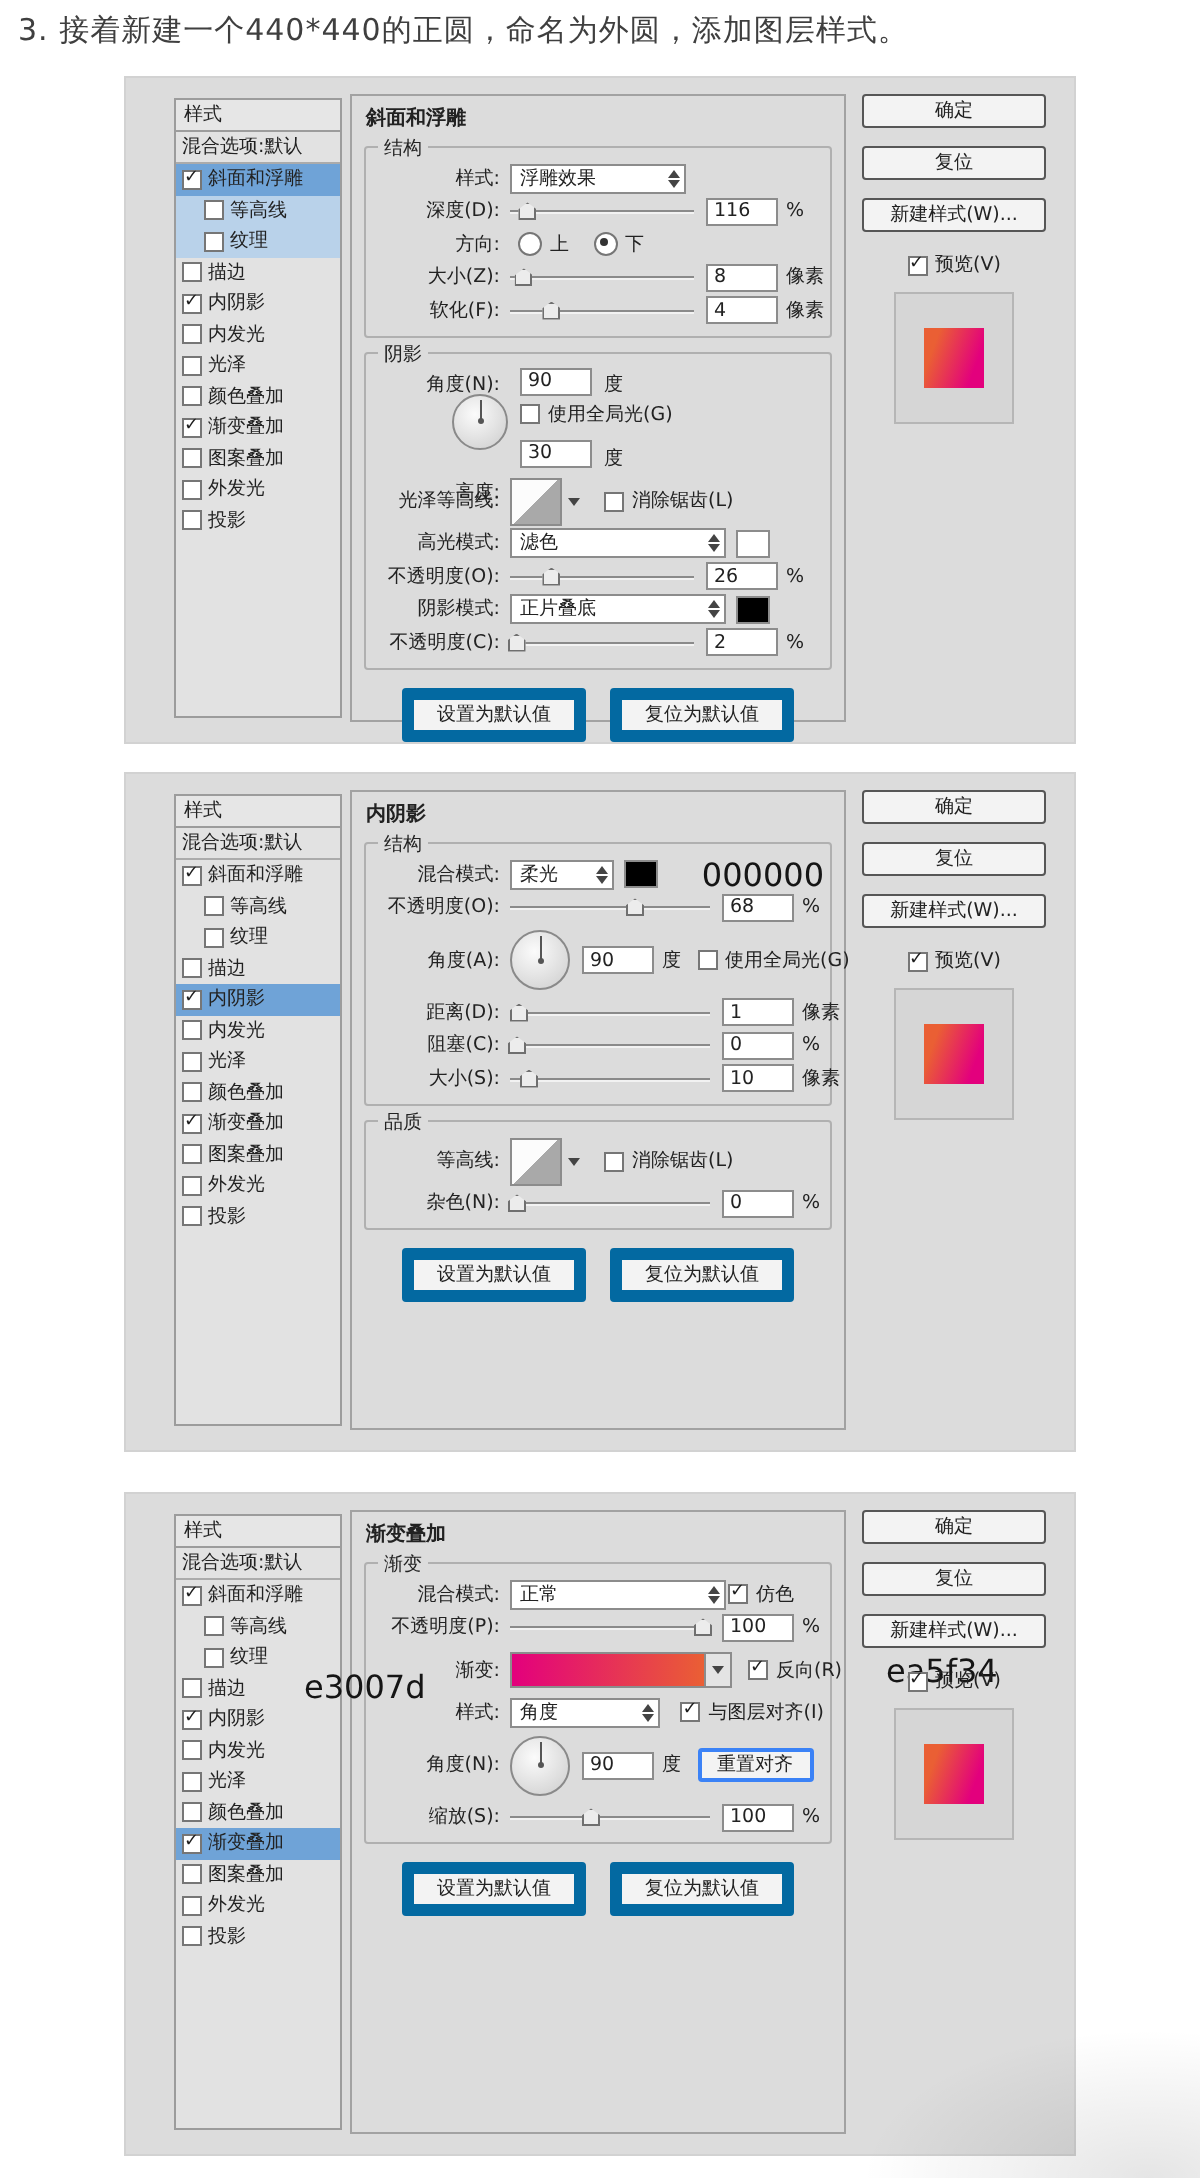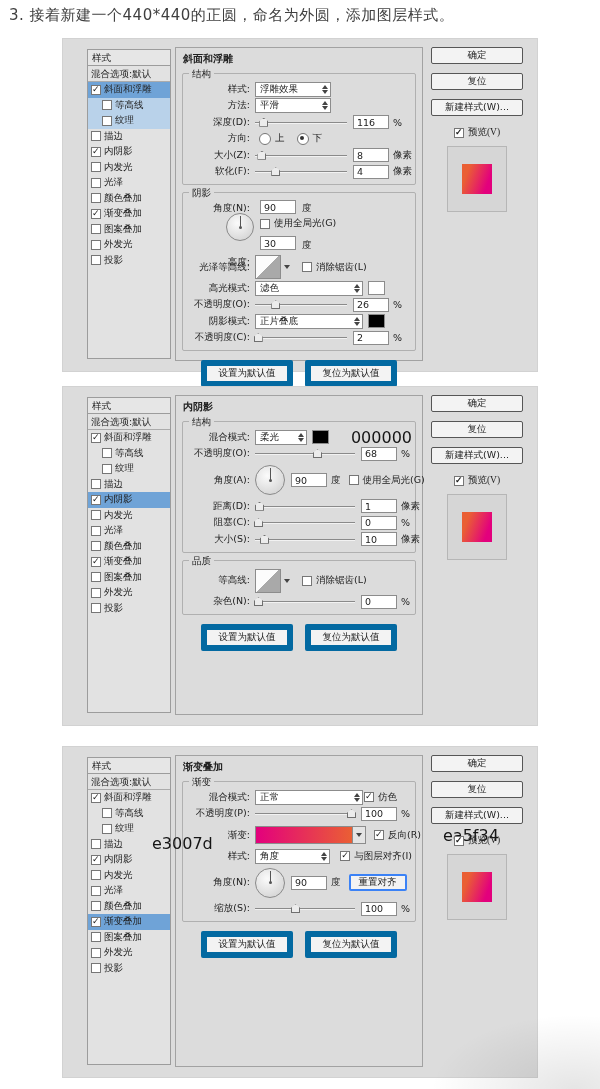--- a/index.html
+++ b/index.html
@@ -33,21 +33,21 @@
   .group{position:relative;border:1px solid #b0b0b0;border-radius:2px;margin-top:7px;padding:7px 3px 4px 1px;}
   .glabel{position:absolute;top:-6px;left:6px;background:#dcdcdc;padding:0 3px;font-size:9.5px;}
   .row{display:flex;align-items:center;height:16.5px;font-size:9.5px;position:relative;white-space:nowrap;}
   .row.t24{height:26px;}
   .row.t36{height:36px;}
   .rlabel{width:66px;text-align:right;margin-right:5px;flex:none;}
   .abs{position:absolute;font-size:9.5px;}
   .angleblock{position:relative;height:54px;font-size:9.5px;}
 
   .select{height:15px;background:#fff;border:1px solid #8c8c8c;display:flex;align-items:center;justify-content:space-between;padding:0 2px 0 4px;box-sizing:border-box;}
-  .w76{width:76px;} .w96{width:108px;}
+  .w76{width:88px;} .w96{width:108px;}
   .spin{display:flex;flex-direction:column;gap:1px;margin-left:3px;flex:none;}
   .spin i{width:0;height:0;border-left:3px solid transparent;border-right:3px solid transparent;display:block;}
   .spin .up{border-bottom:4px solid #444;}
   .spin .dn{border-top:4px solid #444;}
 
   .slider{position:relative;height:11px;flex:none;}
   .sw92{width:92px;} .sw100{width:100px;}
   .track{position:absolute;left:0;right:0;top:5px;height:1px;background:#8a8a8a;border-bottom:1px solid #f2f2f2;}
   .thumb{position:absolute;top:1px;width:9px;height:9px;margin-left:-4px;background:#ececec;border:1px solid #6f6f6f;box-sizing:border-box;clip-path:polygon(50% 0,100% 38%,100% 100%,0 100%,0 38%);}
 
@@ -70,21 +70,21 @@
   .gradwrap{display:inline-flex;height:16px;border:1px solid #8c8c8c;box-sizing:content-box;flex:none;}
   .gradbar{width:96px;height:16px;}
   .gdrop{width:12px;background:#e4e4e4;border-left:1px solid #8c8c8c;display:flex;align-items:center;justify-content:center;}
 
   .footer{display:flex;justify-content:center;gap:12px;margin-top:9px;}
   .btn{height:27px;min-width:92px;border:6px solid #0369a1;background:#f3f3f3;font-size:9.5px;font-family:Liberation Sans, sans-serif;padding:0 6px;border-radius:2px;color:#222;}
   .btn2{height:17px;border:2px solid #3b82f6;background:#f3f3f3;font-size:9.5px;font-family:inherit;padding:0 8px;border-radius:2px;margin-left:8px;color:#222;}
 
   .rightcol{position:absolute;left:366px;top:8px;width:96px;display:flex;flex-direction:column;align-items:center;}
   .rbtn{width:92px;height:17px;border:1px solid #565656;background:#f3f3f3;border-radius:2px;font-size:9.5px;font-family:inherit;margin-bottom:9px;color:#222;}
-  .prevrow{display:flex;align-items:center;gap:4px;font-size:9.5px;margin:1px 0 7px;font-family:Liberation Serif, serif;}
+  .prevrow{display:flex;align-items:center;gap:4px;font-size:9.5px;margin:1px 0 7px;}
   .prevbox{width:58px;height:64px;border:1px solid #b6b6b6;background:#d6d6d6;display:flex;align-items:center;justify-content:center;}
   .prevswatch{width:30px;height:30px;}
 
   .ann{font-size:16px;color:#151515;font-weight:500;white-space:nowrap;}
   .ann-left{position:absolute;left:-32px;top:12px;}
   .ann-inline{margin-left:22px;}
   .corner{position:absolute;right:0;bottom:0;width:170px;height:75px;background:radial-gradient(ellipse at 85% 100%,rgba(0,0,0,0.10),rgba(0,0,0,0) 70%);}
 </style>
 </head>
 <body>
@@ -149,30 +149,20 @@
 
   <div class="main">
     <div class="main-title">斜面和浮雕</div>
 
     <div class="group">
       <span class="glabel">结构</span>
       <div class="row">
         <span class="rlabel">样式:</span>
         <div class="select w76">
           <span>浮雕效果</span>
-          <span class="spin">
-              <i class="up"></i>
-              <i class="dn"></i>
-            </span>
-        </div>
-      </div>
-      <div class="row">
-        <span class="rlabel">方法:</span>
-        <div class="select w76">
-          <span>平滑</span>
           <span class="spin">
               <i class="up"></i>
               <i class="dn"></i>
             </span>
         </div>
       </div>
       <div class="row">
         <span class="rlabel">深度(D):</span>
         <div class="slider sw92">
             <span class="track"></span>

